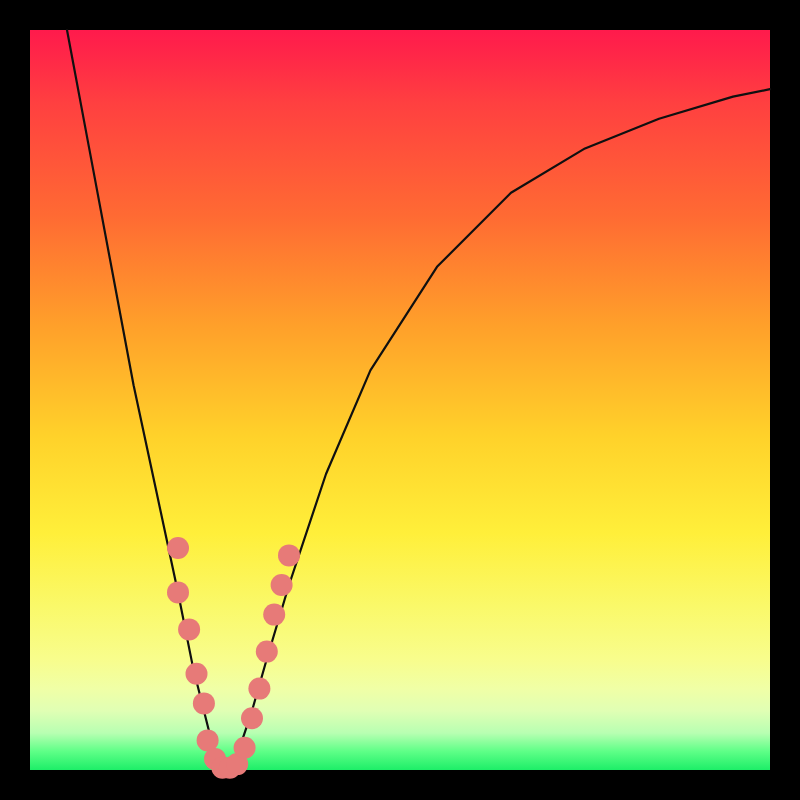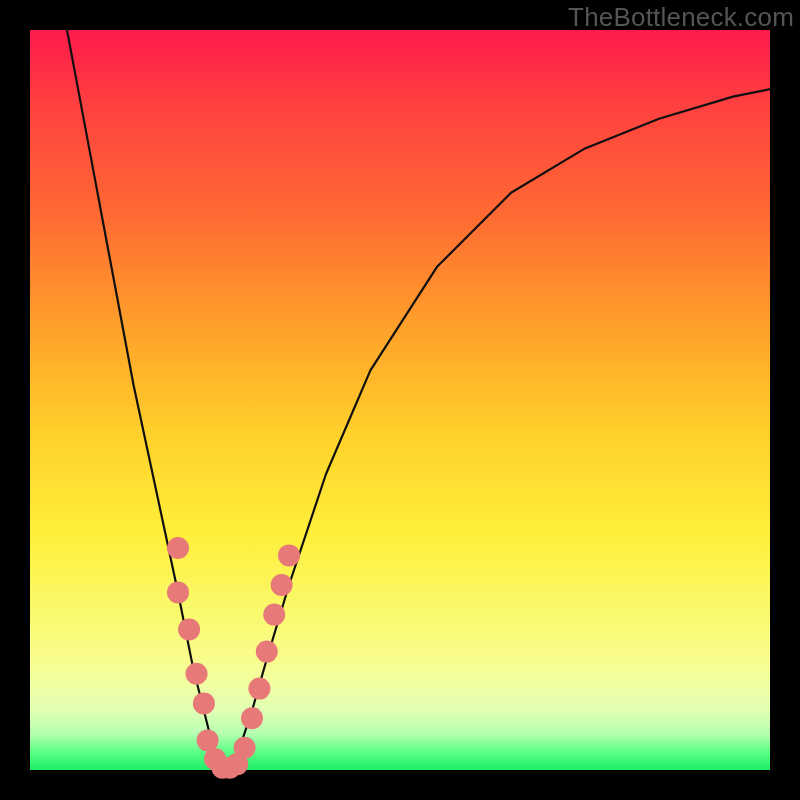--- a/index.html
+++ b/index.html
@@ -60,21 +60,20 @@
     height: 740px;
     overflow: visible;
   }
 </style>
 </head>
 <body>
 
 <div class="frame">
   <div class="plot-bg"></div>
 
-  <div class="watermark">TheBottleneck.com</div>
 
   <svg class="overlay" viewBox="0 0 740 740" preserveAspectRatio="none">
     <g id="curve-layer">
         <path d="M37.0 0.0 L59.2 118.4 L81.4 236.8 L103.6 355.2 L125.8 458.8 L148.0 562.4 L162.8 636.4 L177.6 695.6 L185.0 725.2 L192.4 740.0 L199.8 740.0 L207.2 725.2 L222.0 680.8 L236.8 629.0 L259.0 555.0 L296.0 444.0 L340.4 340.4 L407.0 236.8 L481.0 162.8 L555.0 118.4 L629.0 88.8 L703.0 66.6 L740.0 59.2" fill="none" stroke="#101010" stroke-width="2.2" stroke-linecap="round" stroke-linejoin="round"></path>
       </g>
     <g id="marker-layer">
         <circle cx="148.0" cy="518.0" r="11" fill="#e77a78"></circle>
         <circle cx="148.0" cy="562.4" r="11" fill="#e77a78"></circle>
         <circle cx="159.1" cy="599.4" r="11" fill="#e77a78"></circle>
         <circle cx="166.5" cy="643.8" r="11" fill="#e77a78"></circle>

